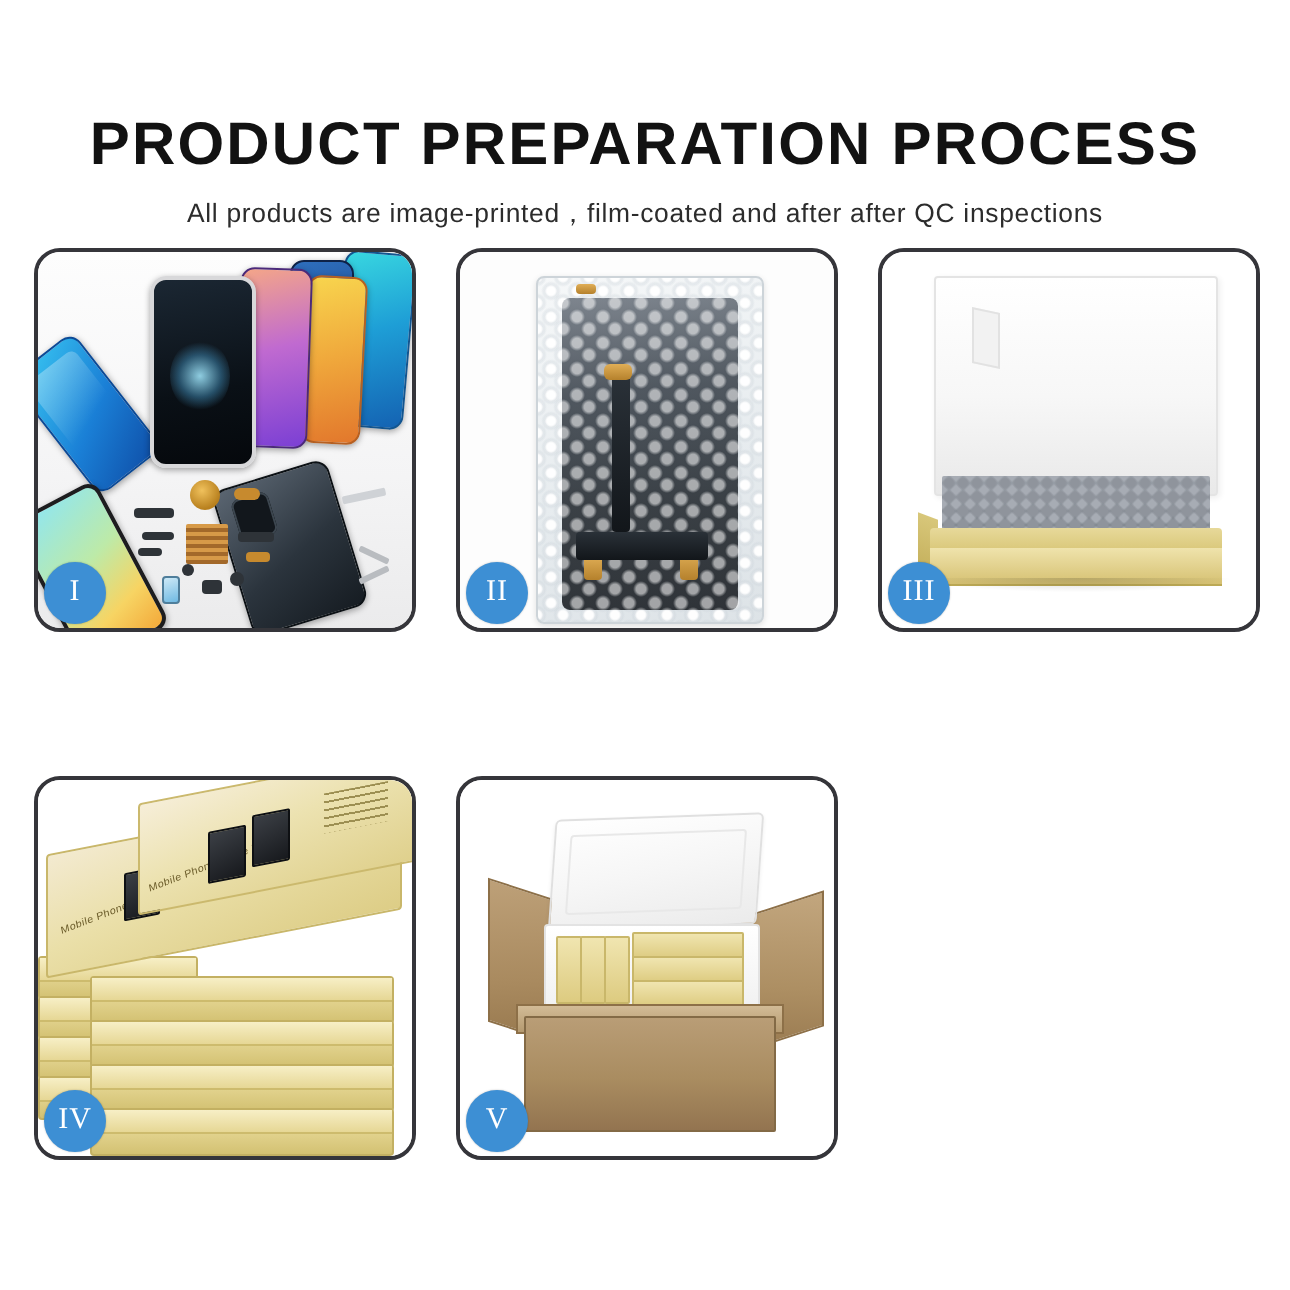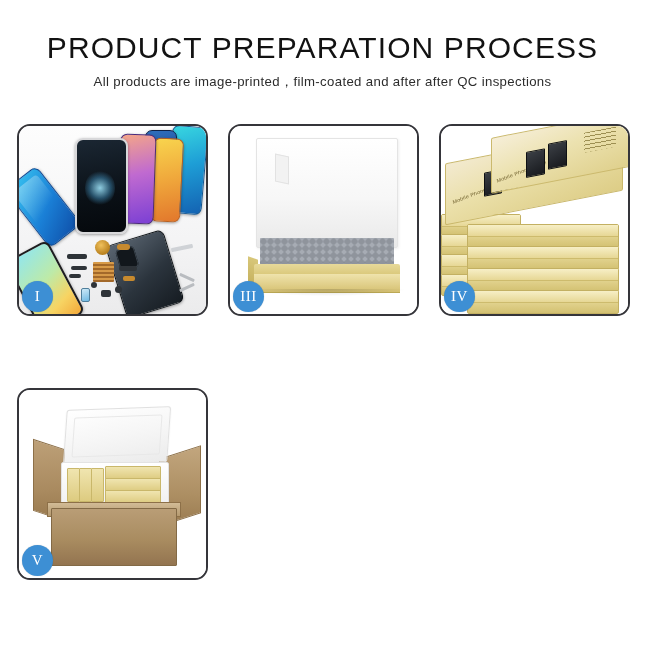--- a/index.html
+++ b/index.html
@@ -17,25 +17,26 @@
 
   
   .header {
     width: 645px;
     padding-top: 30px;
     text-align: center;
   }
   .title {
     font-family: "Liberation Sans", sans-serif;
     font-size: 30px;
-    font-weight: 400;
+    font-weight: 700;
     letter-spacing: 1.1px;
     color: #121212;
     line-height: 36px;
     white-space: nowrap;
+    margin-top: 25px;
   }
   .subtitle {
     font-family: "Liberation Sans", sans-serif;
     font-size: 13.2px;
     font-weight: 400;
     letter-spacing: 0.35px;
     color: #2c2c2c;
     line-height: 20px;
     margin-top: 6px;
     white-space: nowrap;
@@ -437,20 +438,33 @@
       <div class="part" style="left:82px;top:164px;width:10px;height:7px;border-radius:2px;"></div>
       <div class="part" style="left:96px;top:160px;width:7px;height:7px;border-radius:50%;"></div>
       <div class="part" style="left:72px;top:156px;width:6px;height:6px;border-radius:50%;"></div>
       <div class="part pt-tool" style="left:160px;top:150px;width:16px;height:3px;transform:rotate(25deg);"></div>
       <div class="part pt-tool" style="left:160px;top:160px;width:16px;height:3px;transform:rotate(-25deg);"></div>
       <div class="part pt-tool" style="left:152px;top:120px;width:22px;height:4px;transform:rotate(-12deg);background:#cfd2d6;"></div>
     </div>
     <div class="badge">I</div>
   </div>
 
+  <div class="panel">
+    <div class="stage">
+      <div class="p2bg"></div>
+      <div class="bubblebag"></div>
+      <div class="bb-conn" style="left:58px;top:16px;width:10px;height:5px;"></div>
+      <div class="bb-flex" style="left:76px;top:62px;width:9px;height:78px;"></div>
+      <div class="bb-conn" style="left:72px;top:56px;width:14px;height:8px;border-radius:3px;"></div>
+      <div class="bb-conn" style="left:62px;top:152px;width:9px;height:12px;"></div>
+      <div class="bb-conn" style="left:110px;top:150px;width:9px;height:14px;"></div>
+      <div class="bb-flex" style="left:58px;top:140px;width:66px;height:14px;border-radius:2px;"></div>
+    </div>
+    <div class="badge">II</div>
+  </div>
 
   <div class="panel">
     <div class="stage">
       <div class="p3bg"></div>
       <div class="lid3">
         <div class="lid3flap"></div>
       </div>
       <div class="foam3"></div>
       <div class="tray3side"></div>
       <div class="tray3"></div>

